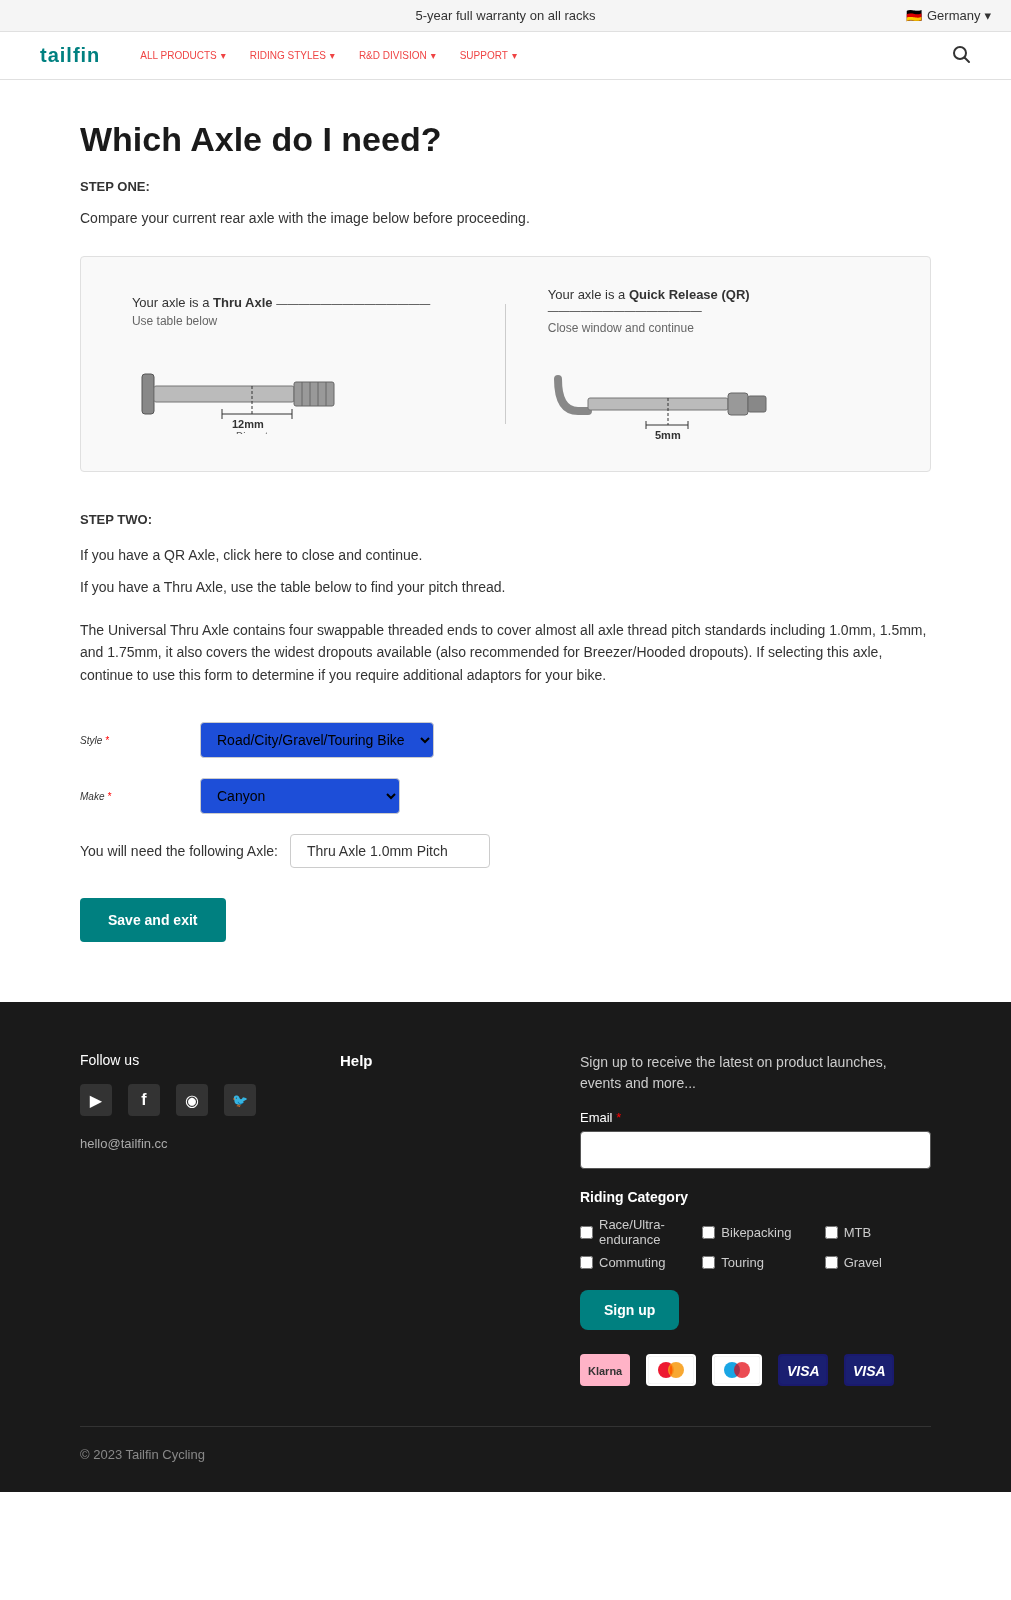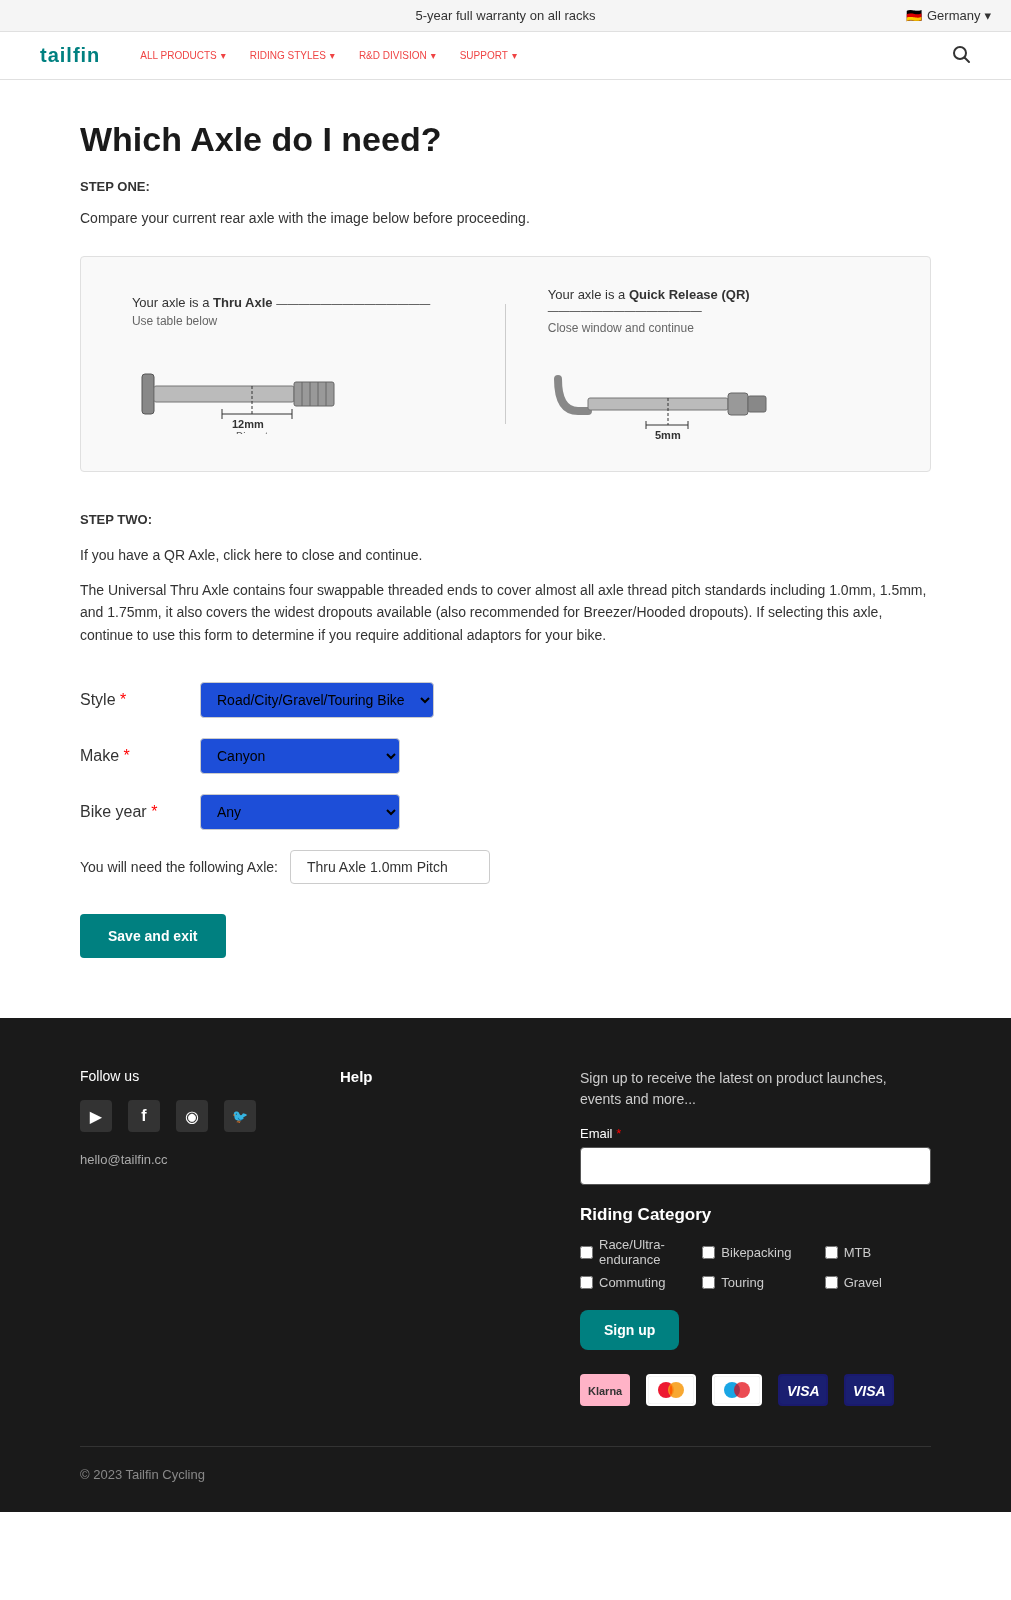--- a/index.html
+++ b/index.html
@@ -141,22 +141,23 @@
     }
 
     
     .form-row {
       display: flex;
       align-items: center;
       margin-bottom: 20px;
     }
     .form-label {
       width: 120px;
-      font-size: 16px;
+      font-size: 10px;
       font-weight: normal;
+      font-style: italic;
     }
     .form-label .req { color: red; }
     .form-select {
       padding: 8px 12px;
       border: 1px solid #ccc;
       border-radius: 4px;
       font-size: 14px;
       cursor: pointer;
       background: #1d4ed8;
       min-width: 180px;
@@ -268,21 +269,21 @@
       width: 100%;
       padding: 10px 12px;
       border: 1px solid #555;
       background: #fff;
       border-radius: 4px;
       font-size: 14px;
       margin-bottom: 20px;
       color: #333;
     }
     .riding-category-label {
-      font-size: 17px;
+      font-size: 14px;
       font-weight: bold;
       color: #fff;
       margin-bottom: 12px;
     }
     .riding-checkboxes {
       display: grid;
       grid-template-columns: repeat(3, 1fr);
       gap: 8px 16px;
       margin-bottom: 20px;
     }
@@ -447,20 +448,21 @@
       </svg>
     </div>
   </div>
 
   
   <div class="step-two-label">STEP TWO:</div>
 
   <p class="qr-link">
     <span>If you have a QR Axle, click here to close and continue.</span>
   </p>
+  <p class="thru-link">If you have a Thru Axle, use the table below to find your pitch thread.</p>
 
   <p class="description-text">The Universal Thru Axle contains four swappable threaded ends to cover almost all axle thread pitch standards including 1.0mm, 1.5mm, and 1.75mm, it also covers the widest dropouts available (also recommended for Breezer/Hooded dropouts). If selecting this axle, continue to use this form to determine if you require additional adaptors for your bike.</p>
 
   
   <div class="form-row">
     <label class="form-label">
       <span>Style</span>
       <span class="req"> *</span>
     </label>
     <select class="form-select medium">
@@ -478,35 +480,20 @@
     <select class="form-select medium">
       <option>Canyon</option>
       <option>Trek</option>
       <option>Specialized</option>
       <option>Giant</option>
       <option>Other</option>
     </select>
   </div>
 
 
-  <div class="form-row">
-    <label class="form-label">
-      <span>Bike year</span>
-      <span class="req"> *</span>
-    </label>
-    <select class="form-select medium">
-      <option>Any</option>
-      <option>2023</option>
-      <option>2022</option>
-      <option>2021</option>
-      <option>2020</option>
-      <option>2019</option>
-      <option>2018</option>
-    </select>
-  </div>
 
   
   <div class="axle-result-row">
     <span class="axle-result-label">You will need the following Axle:</span>
     <div class="axle-result-value">Thru Axle 1.0mm Pitch</div>
   </div>
 
   <button class="save-exit-btn">Save and exit</button>
 </div>
 

